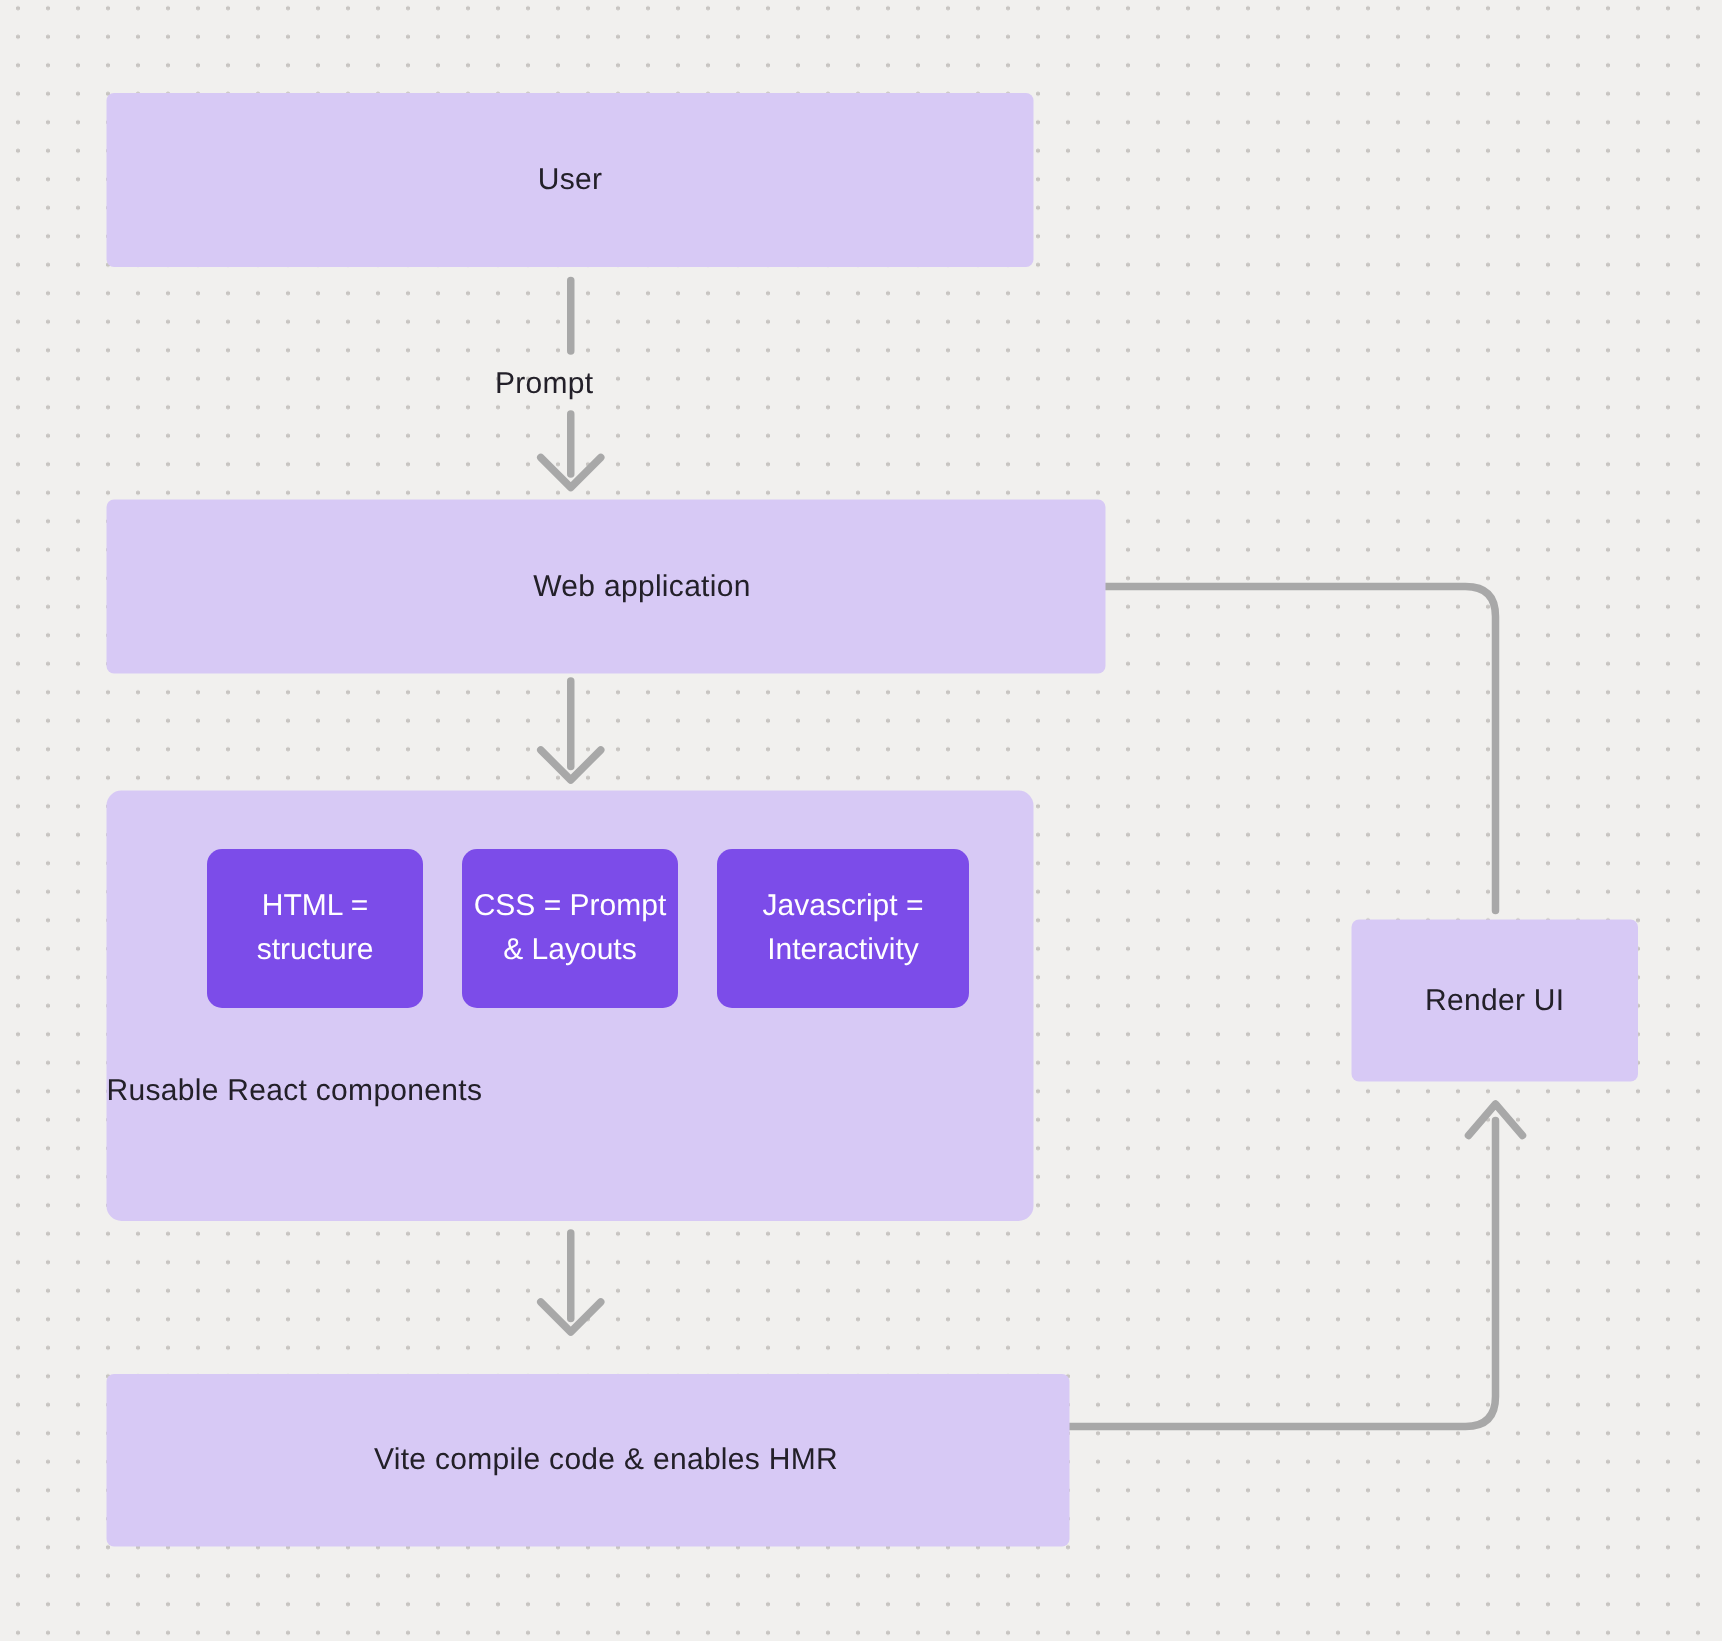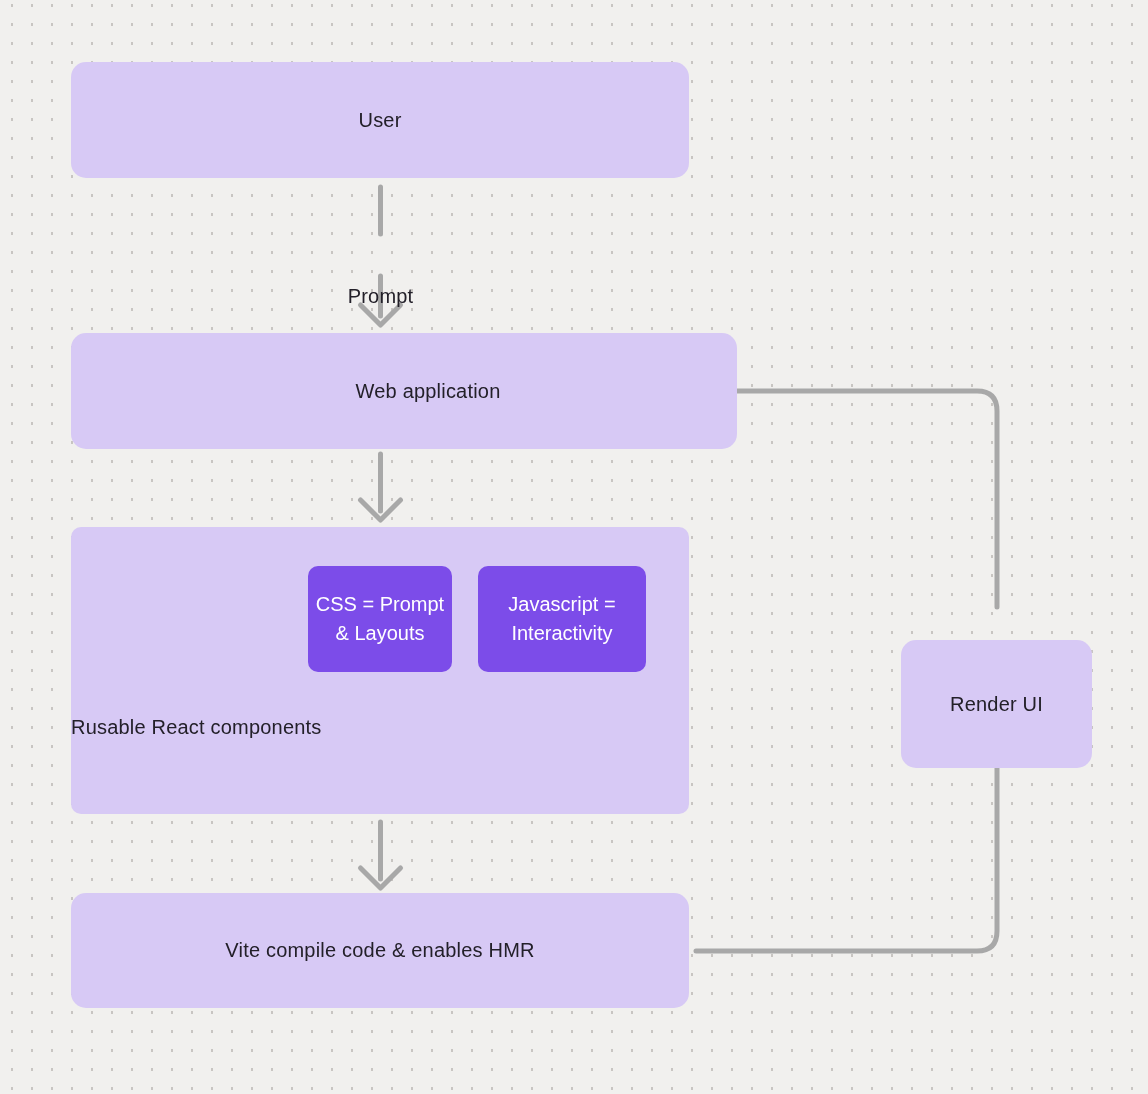--- a/index.html
+++ b/index.html
@@ -17,21 +17,21 @@
     background-size: 20px 19px;
     background-position: 2px -4px;
   }
   .canvas {
     position: absolute;
     inset: 0;
   }
   .node {
     position: absolute;
     background: #d7c9f5;
-    border-radius: 15px;
+    border-radius: 5px;
     display: flex;
     align-items: center;
     justify-content: center;
     color: #232029;
     font-size: 20px;
     letter-spacing: 0.2px;
     text-align: center;
   }
   .group-box {
     position: absolute;
@@ -59,25 +59,23 @@
     text-align: left;
     color: #232029;
     font-size: 20px;
     letter-spacing: 0.2px;
   }
   .edge-label {
     position: absolute;
     left: 330px;
     top: 245px;
     width: 101px;
-    text-align: center;
     color: #232029;
     font-size: 20px;
     letter-spacing: 0.2px;
-    margin-top: 40px;
   }
   svg.connectors {
     position: absolute;
     inset: 0;
     pointer-events: none;
   }
   svg.connectors path, svg.connectors polyline, svg.connectors line {
     fill: none;
     stroke: #a8a8a8;
     stroke-width: 5;
@@ -115,35 +113,39 @@
   </div>
 
   <div class="edge-label">Prompt</div>
 
   <div class="node" style="left:71px; top:333px; width:618px; height:116px;padding-left:48px;">
     <span>Web application</span>
   </div>
 
   <div class="group-box" style="left:71px; top:527px; width:618px; height:287px;">
 
+    <div class="chip" style="left:67px; top:39px; width:144px; height:106px;">
+      <span>HTML =</span>
+      <span>structure</span>
+    </div>
 
     <div class="chip" style="left:237px; top:39px; width:144px; height:106px;">
       <span>CSS = Prompt</span>
       <span>&amp; Layouts</span>
     </div>
 
     <div class="chip" style="left:407px; top:39px; width:168px; height:106px;">
       <span>Javascript =</span>
       <span>Interactivity</span>
     </div>
 
     <div class="group-caption">Rusable React components</div>
   </div>
 
-  <div class="node" style="left:71px; top:893px; width:618px; height:115px;">
+  <div class="node" style="left:71px; top:916px; width:618px; height:115px;padding-left:24px;">
     <span>Vite compile code &amp; enables HMR</span>
   </div>
 
-  <div class="node" style="left:901px; top:640px; width:191px; height:128px;">
+  <div class="node" style="left:901px; top:613px; width:191px; height:108px;">
     <span>Render UI</span>
   </div>
 
 </div>
 
 </body></html>

